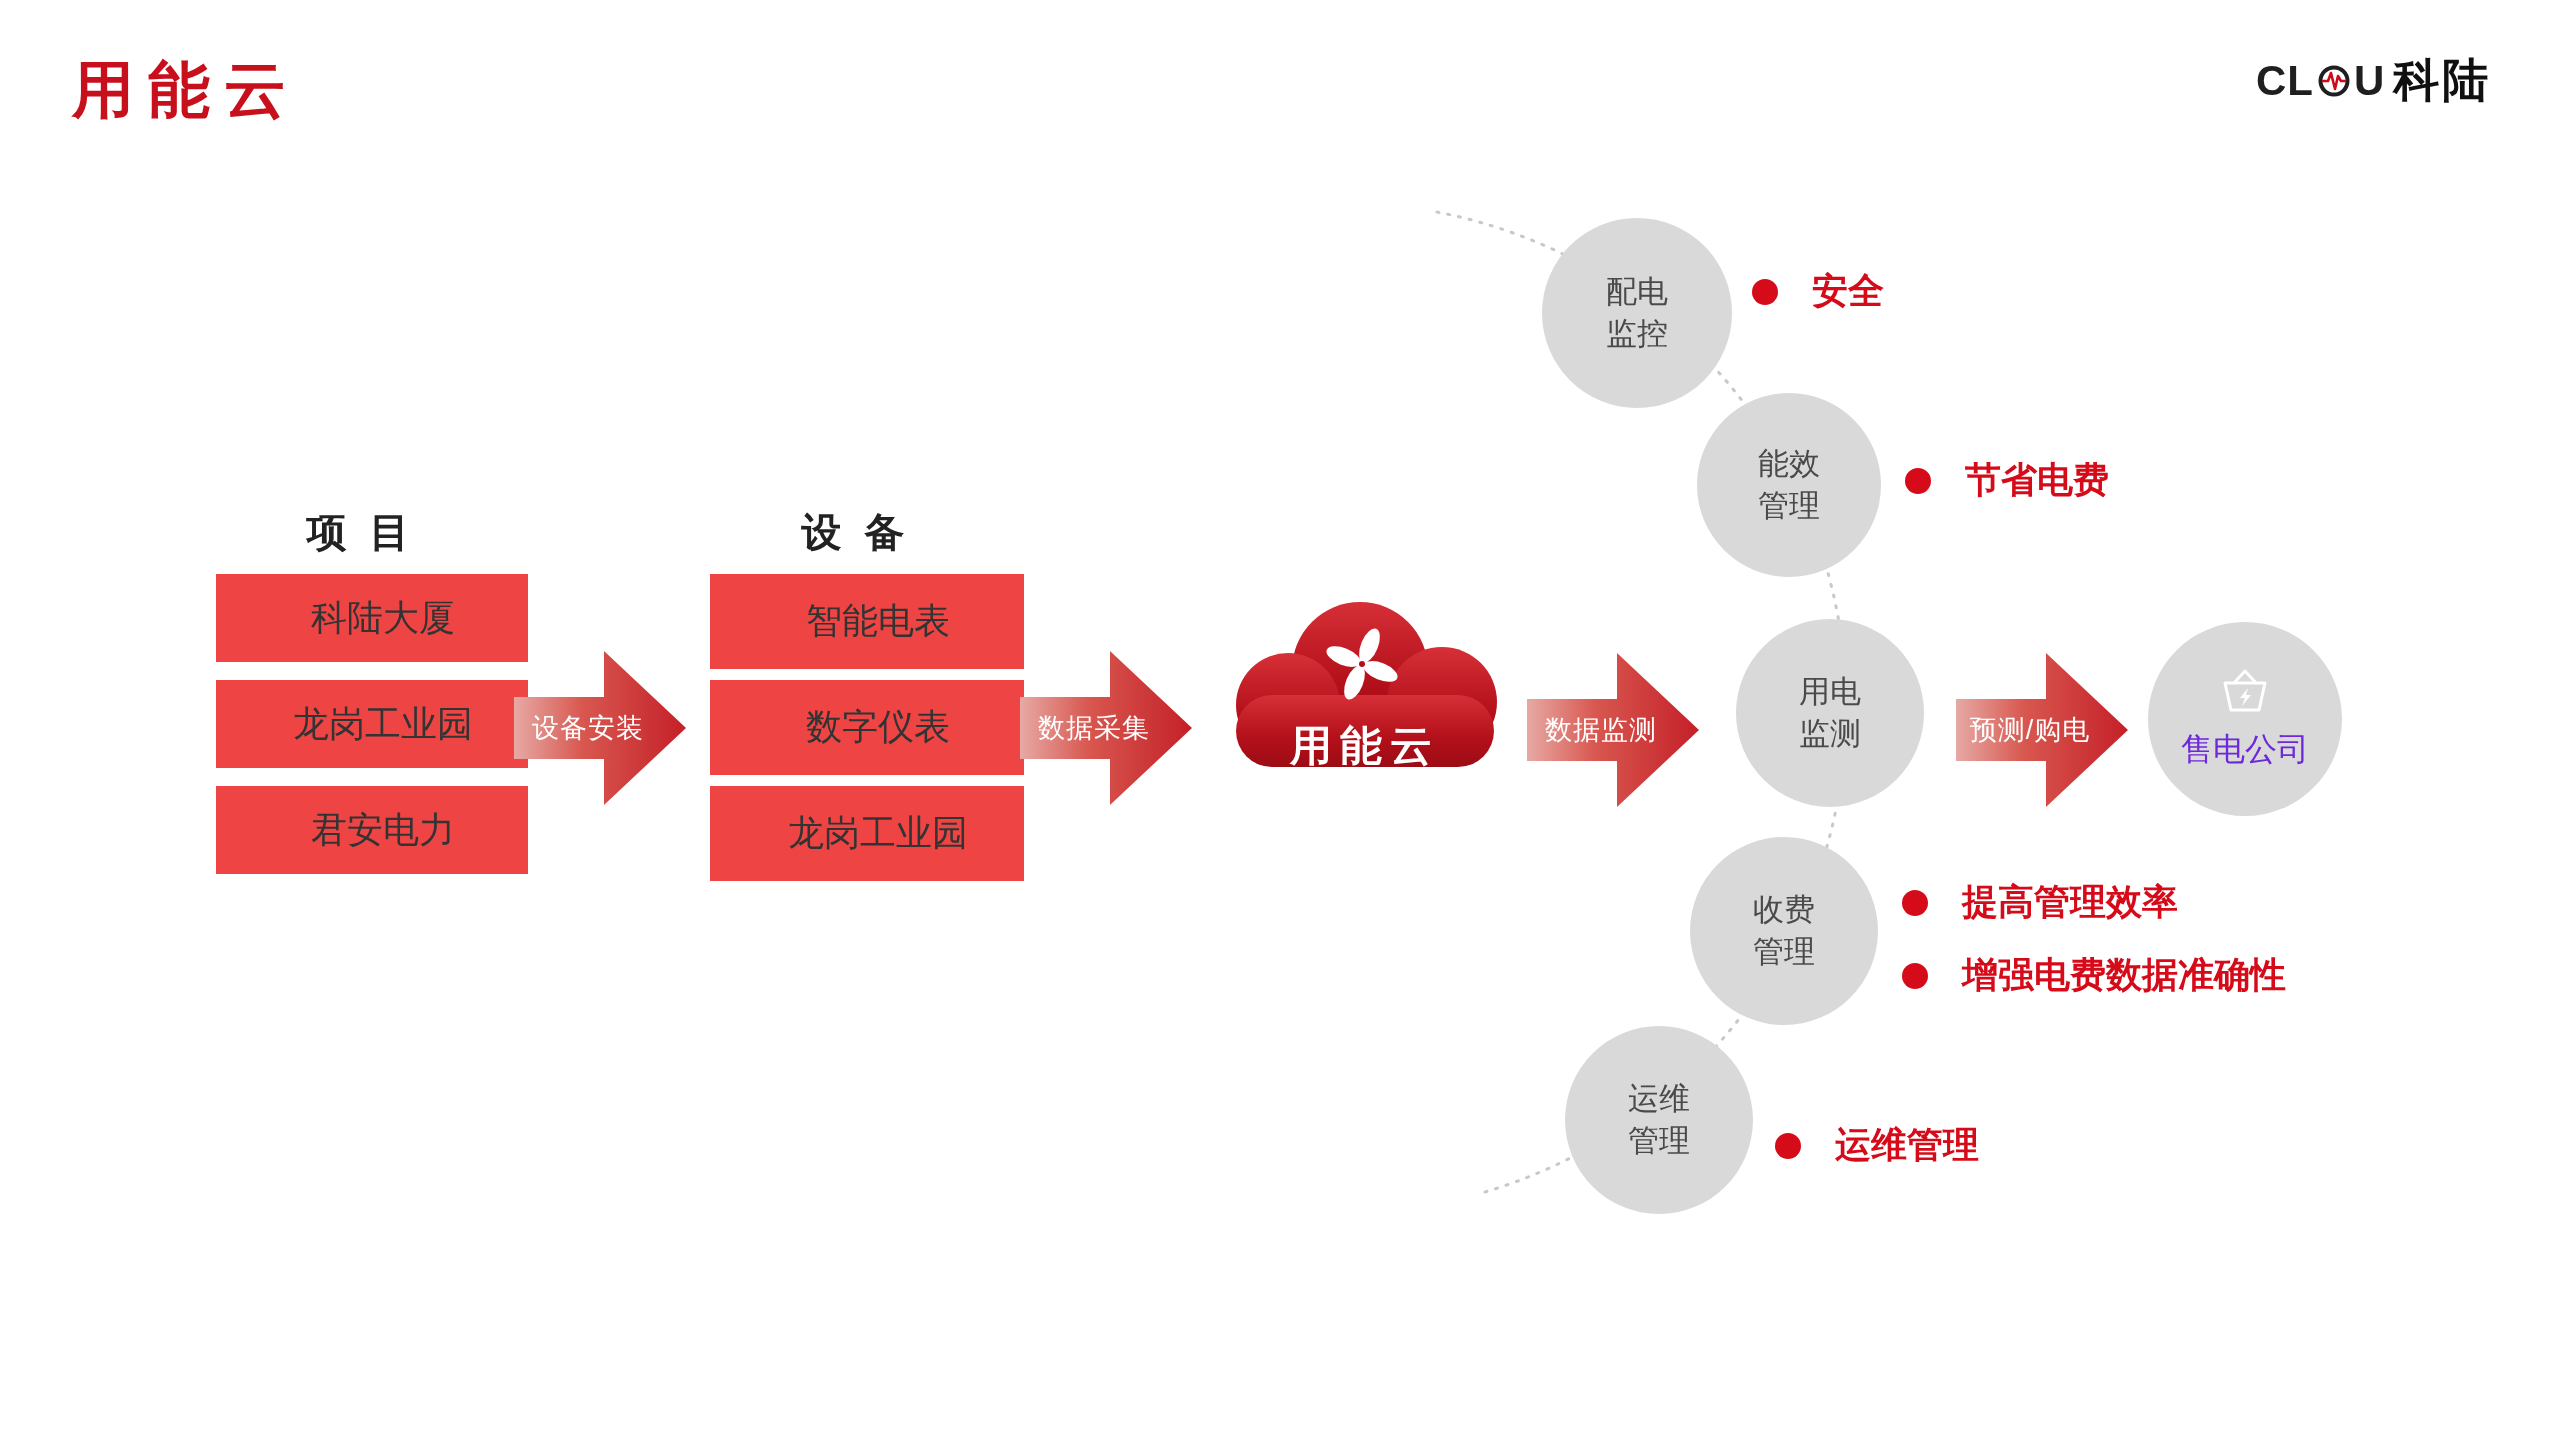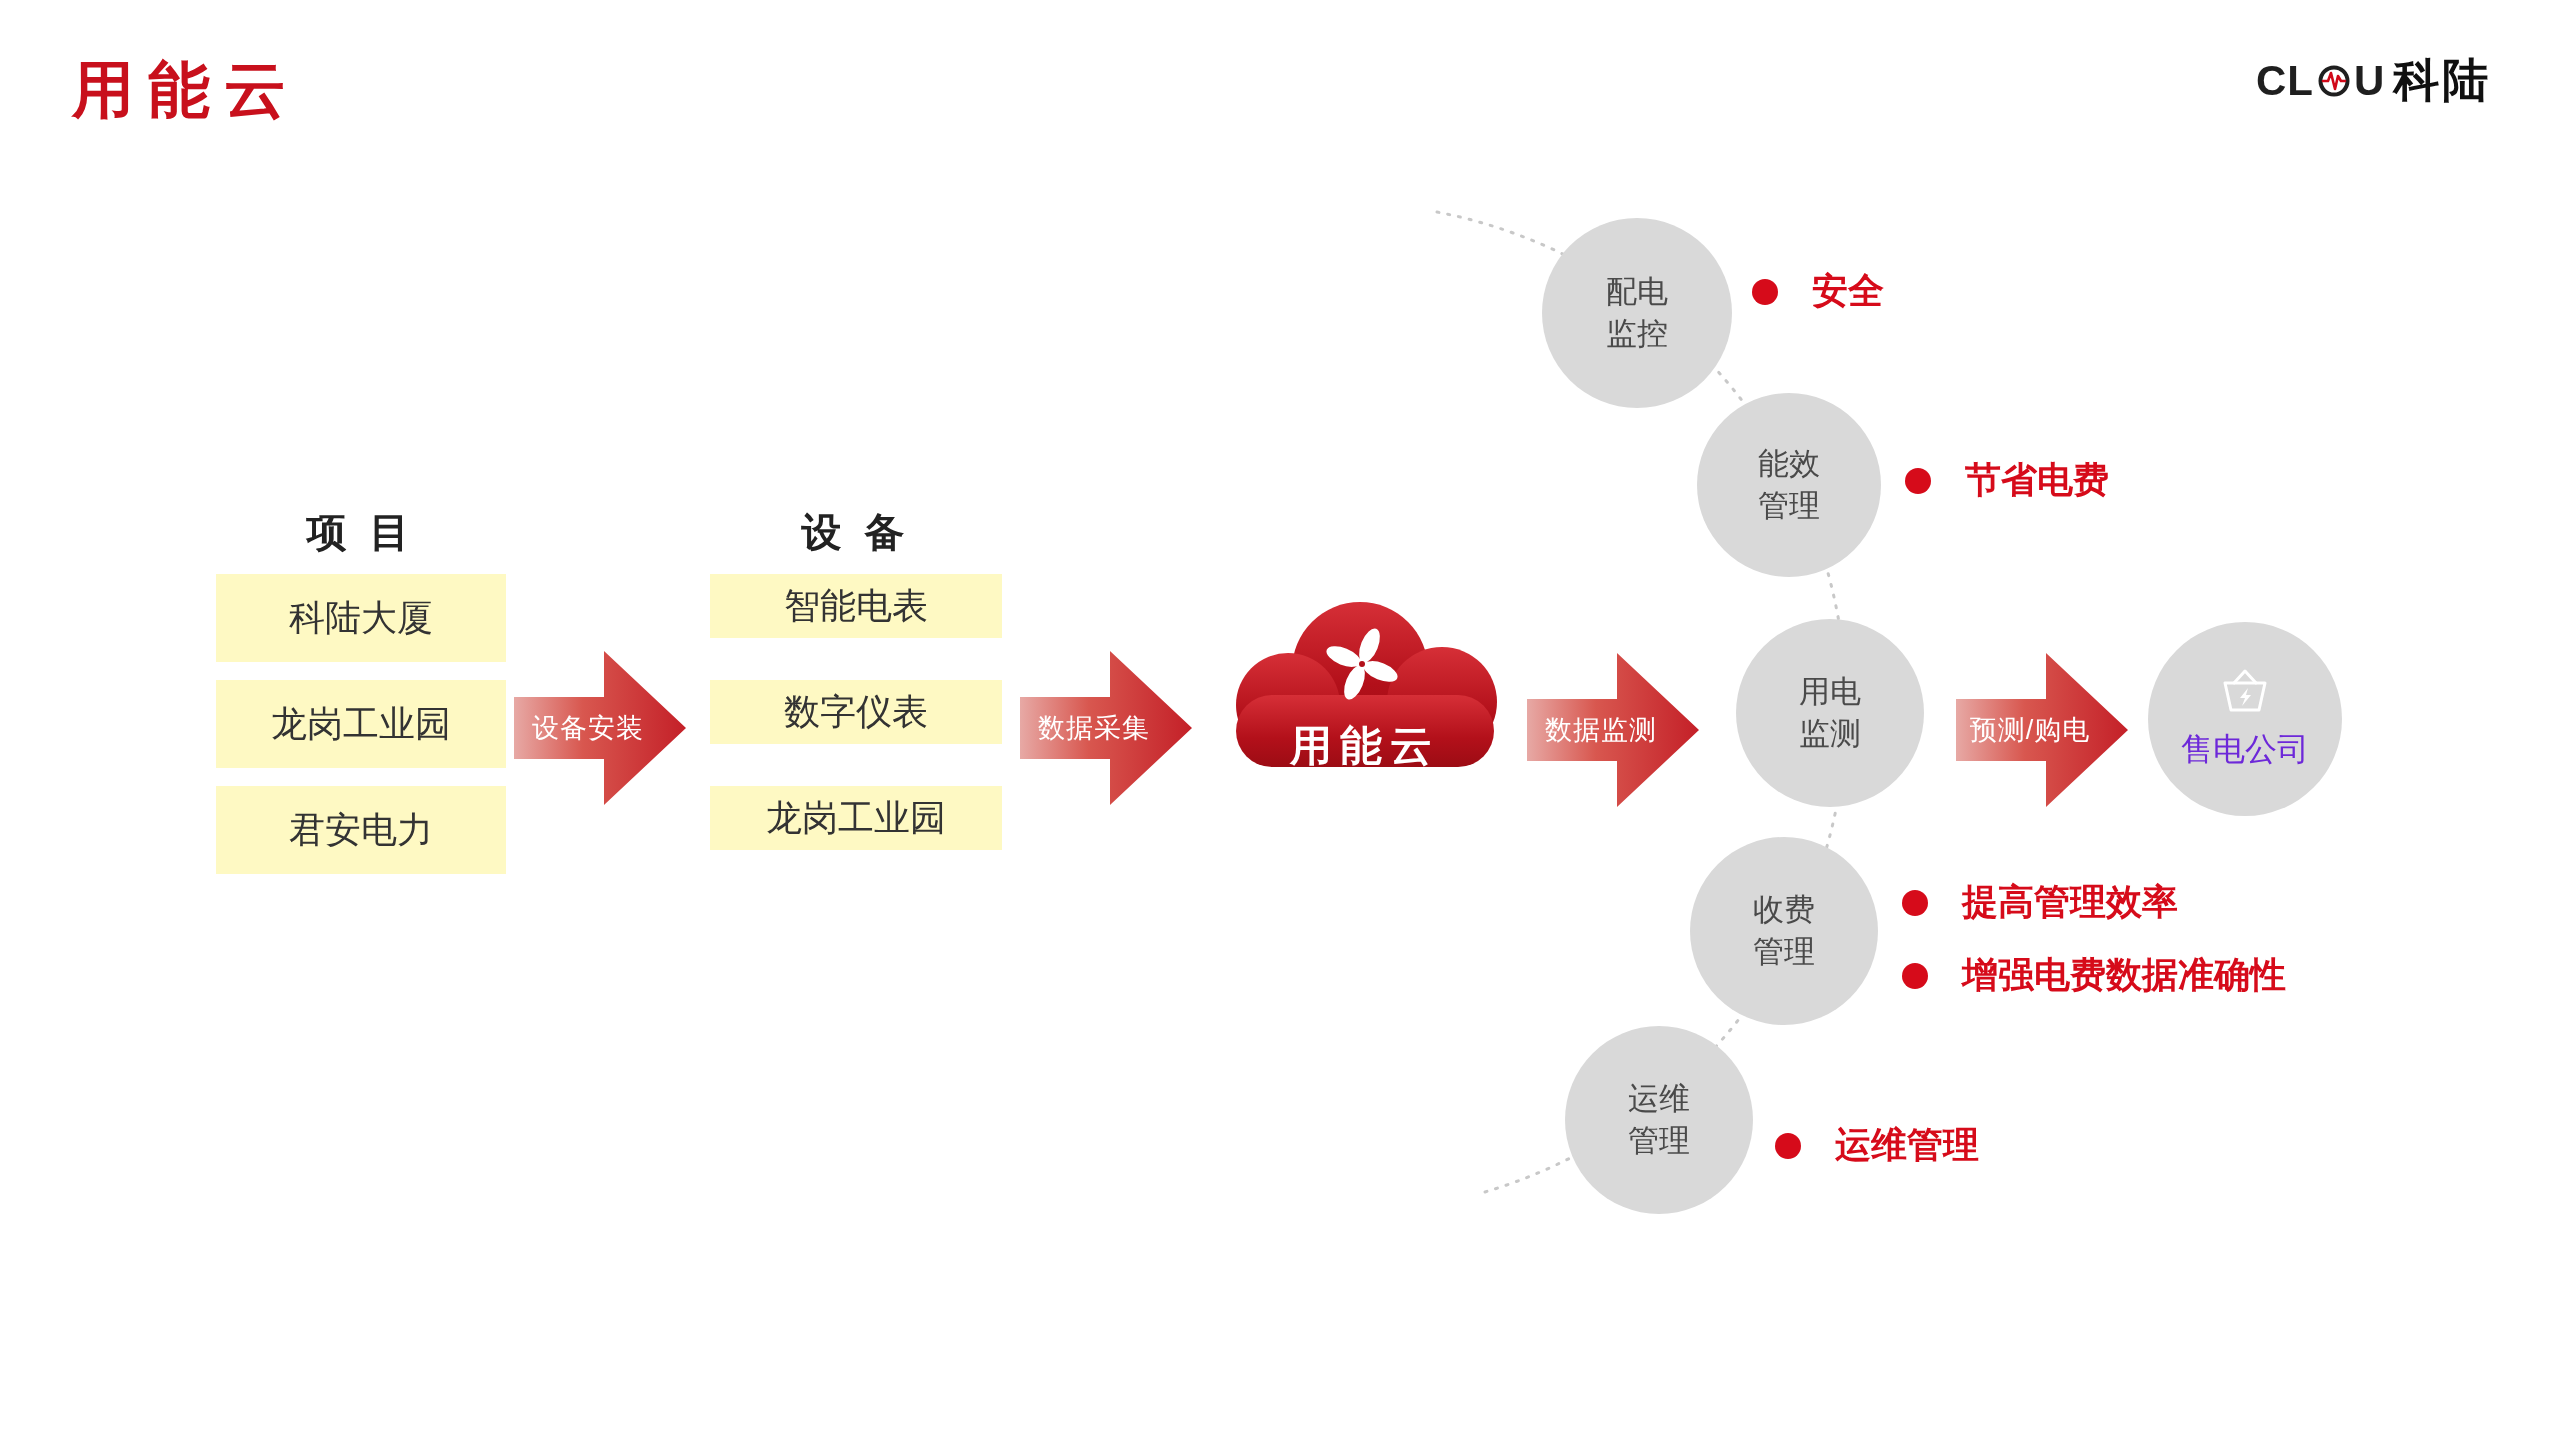--- a/index.html
+++ b/index.html
@@ -23,25 +23,25 @@
   
   .arc-svg { position:absolute; left:0; top:0; width:2560px; height:1440px; z-index:0; pointer-events:none; }
 
   
   .col-header { position:absolute; font-size:40px; font-weight:700; color:#222; text-align:center; letter-spacing:6px; z-index:2; }
   #proj-header { left:216px; top:505px; width:290px; }
   #dev-header  { left:710px; top:505px; width:292px; }
 
   
   .box {
-    position:absolute; background:#fef9c3; color:#333;
-    font-size:36px; display:flex; align-items:center; justify-content:center; z-index:2;
+    position:absolute; background:#ef4444; color:#333;
+    font-size:36px; display:flex; align-items:center; justify-content:center; z-index:2;padding-left:22px;
   }
   .proj-box { left:216px; width:290px; height:88px; }
-  .dev-box  { left:710px; width:292px; height:64px;font-family:Liberation Mono, monospace; }
+  .dev-box  { left:710px; width:292px; height:95px;font-family:Liberation Mono, monospace; }
   #proj-0, #dev-0 { top:574px; }
   #proj-1, #dev-1 { top:680px; }
   #proj-2, #dev-2 { top:786px; }
 
   
   .block-arrow { position:absolute; width:172px; height:166px; z-index:2; }
   .block-arrow svg { position:absolute; left:0; top:0; }
   .arrow-label {
     position:absolute; left:0; top:0; width:148px; height:100%;
     display:flex; align-items:center; justify-content:center;

